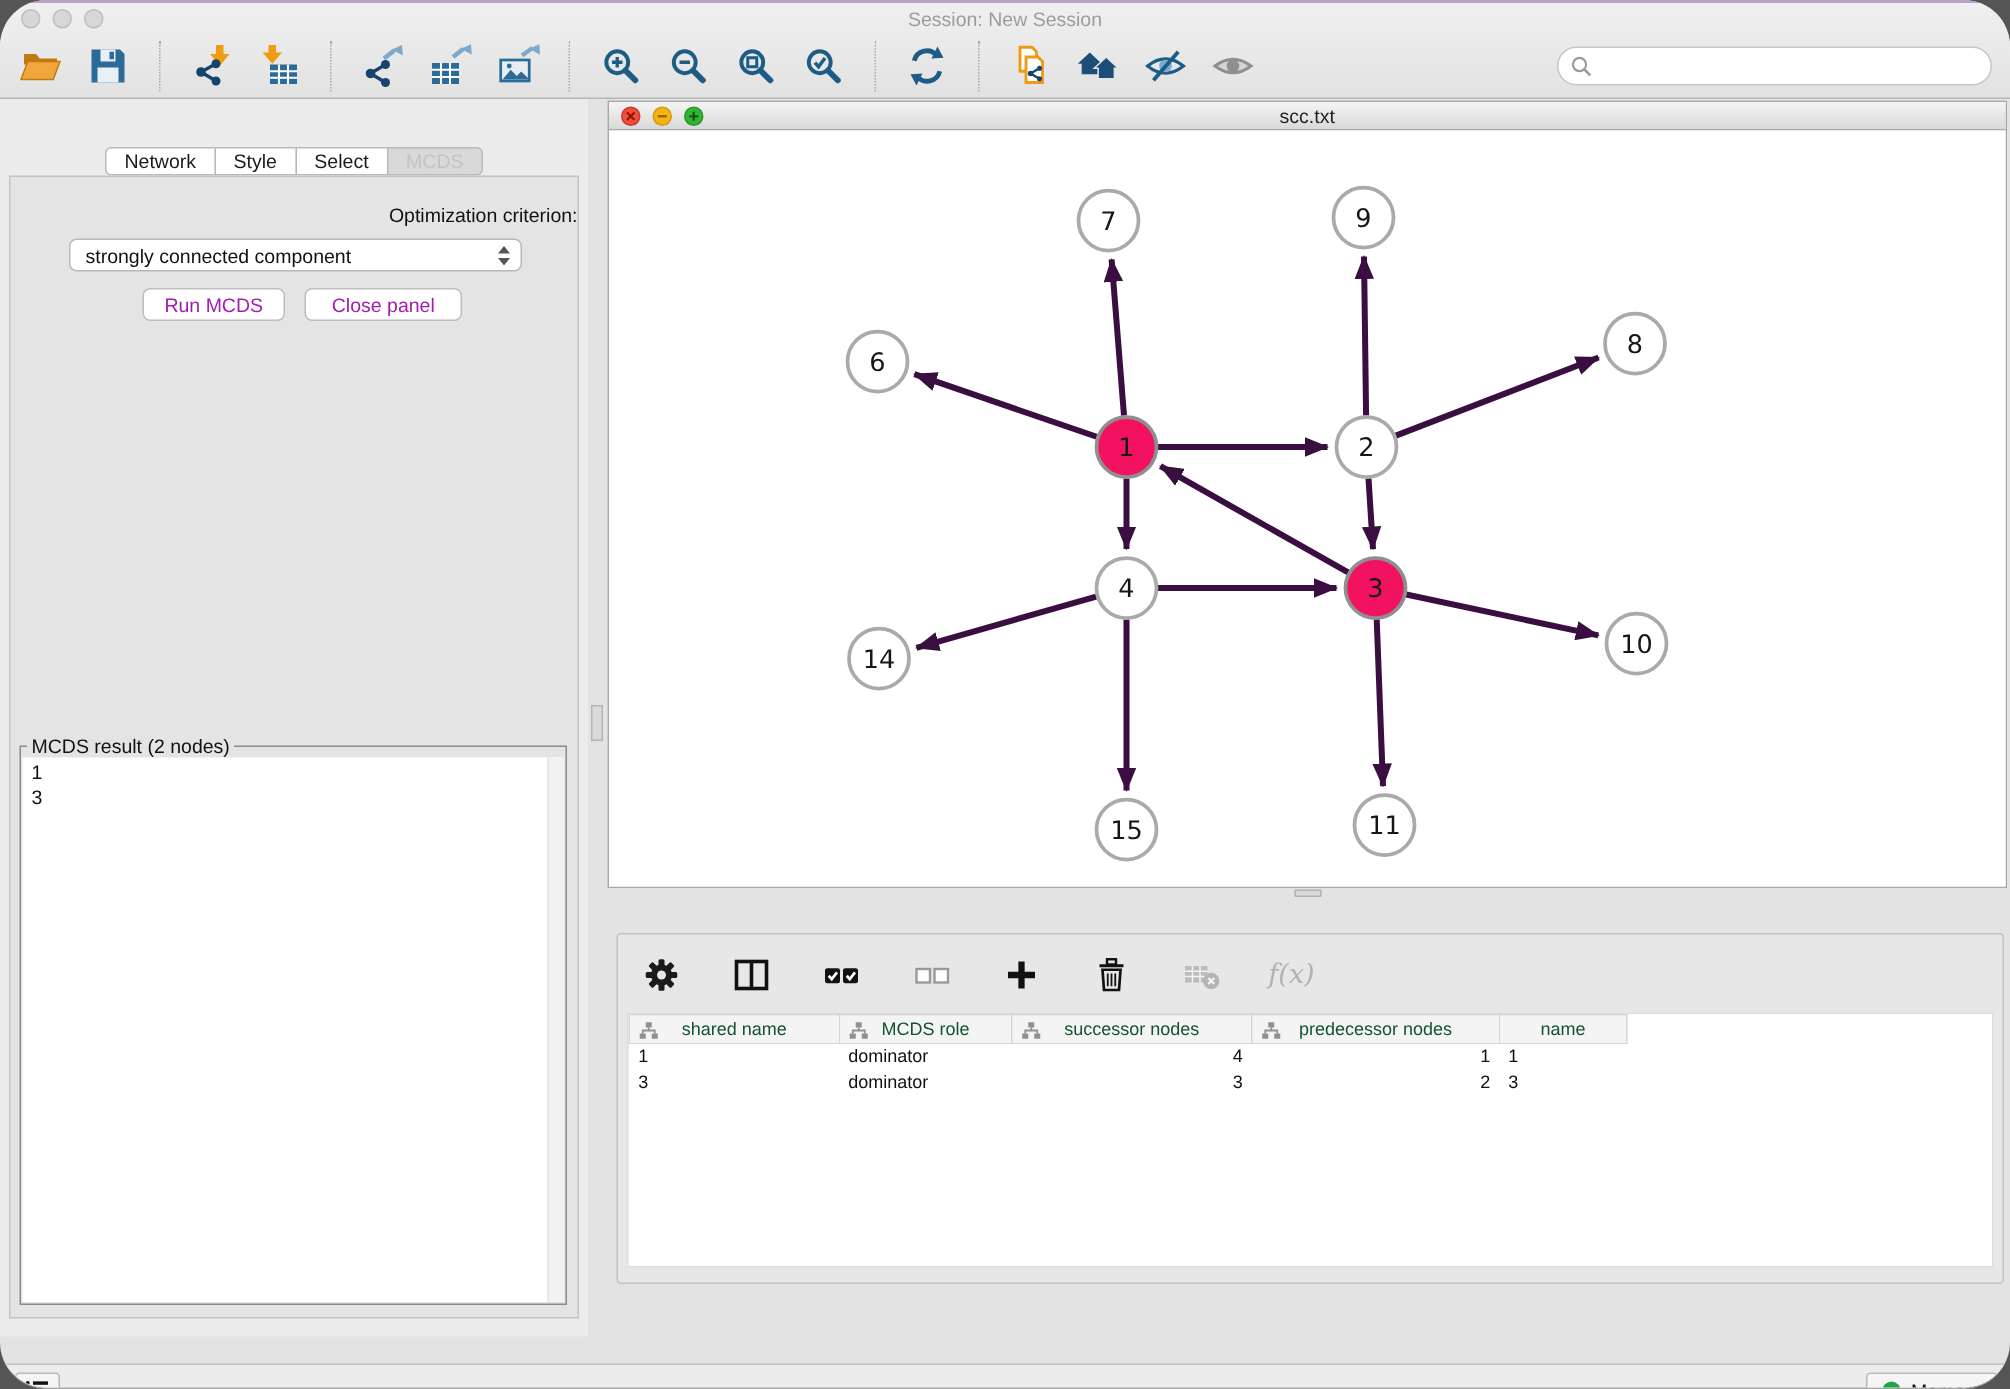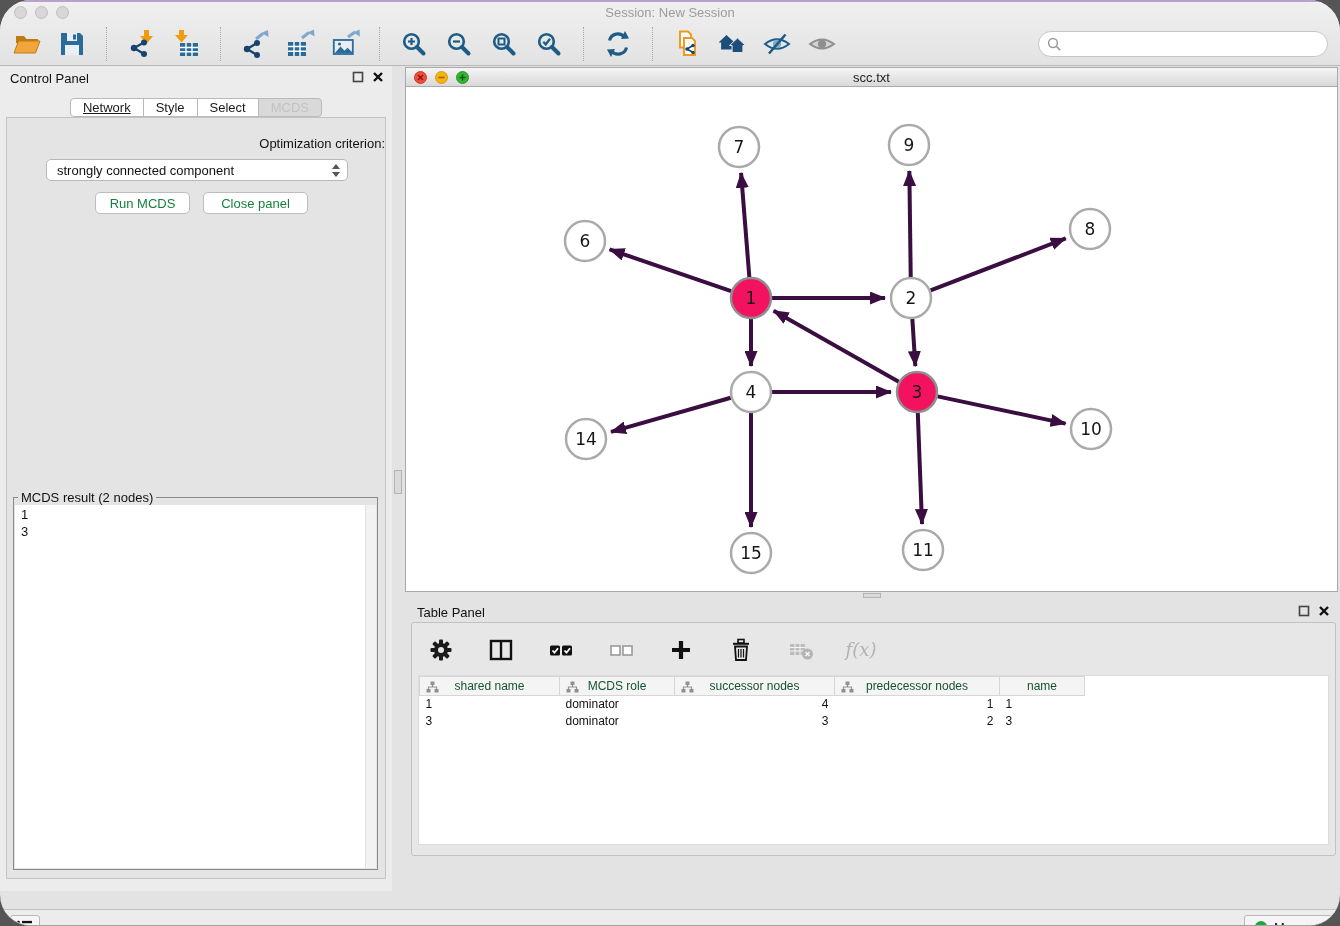--- a/index.html
+++ b/index.html
@@ -30,37 +30,37 @@
   .main{position:absolute;top:66px;left:0;right:0;bottom:34px;background:#e3e3e3;}
 
   
   .cp{position:absolute;left:0;top:0;width:392px;height:100%;background:#ececec;}
   .panel-header{position:relative;height:24px;}
   .panel-header .ph-title{position:absolute;left:10px;top:5px;font-size:13px;color:#111;}
   .ph-icons{position:absolute;right:8px;top:5px;display:flex;gap:8px;align-items:center;}
   .cp-tabs{position:absolute;top:32px;left:0;right:0;display:flex;justify-content:center;}
   .seg{display:inline-flex;align-items:center;justify-content:center;height:19px;padding:0 12px;
        background:#fff;border:1px solid #b9b9b9;font-size:13px;color:#1a1a1a;margin-left:-1px;}
-  .seg:first-child{border-radius:4px 0 0 4px;margin-left:0;text-decoration:underline;}
+  .seg:first-child{border-radius:4px 0 0 4px;margin-left:0;}
   .seg:last-child{border-radius:0 4px 4px 0;}
   .seg.selected{background:#d9d9d9;color:#c3c3c3;}
   .cp-body{position:absolute;left:6px;right:6px;top:51px;bottom:12px;background:#e4e4e4;
            border:1px solid #c3c3c3;}
   .opt-label{position:absolute;top:18px;left:0;right:0;text-align:right;font-size:13px;color:#111;}
   .criterion{position:absolute;top:41px;left:39px;right:37px;height:22px;background:#fff;
              border:1px solid #b8b8b8;border-radius:5px;font-size:13px;color:#111;
              display:flex;align-items:center;padding:0 10px;}
   .stepper{position:absolute;right:5px;top:4px;width:12px;display:flex;flex-direction:column;
            align-items:center;gap:3px;}
   .stepper .up{width:0;height:0;border-left:4px solid transparent;border-right:4px solid transparent;
                border-bottom:5px solid #555;}
   .stepper .dn{width:0;height:0;border-left:4px solid transparent;border-right:4px solid transparent;
                border-top:5px solid #555;}
   .cp-btn{position:absolute;top:74px;height:22px;background:#fff;border:1px solid #bdbdbd;
-          border-radius:5px;font-size:13px;color:#15803d;display:flex;align-items:center;justify-content:center;}
+          border-radius:5px;font-size:13px;color:#a21caf;display:flex;align-items:center;justify-content:center;}
   .btn-run{left:88px;width:95px;}
   .btn-close{left:196px;width:105px;}
   fieldset.result{position:absolute;left:6px;right:7px;top:372px;bottom:8px;margin:0;padding:0;
           border:1px solid #8a8a8a;display:flex;flex-direction:row;background:transparent;}
   fieldset.result legend{font-size:13px;color:#111;margin-left:4px;padding:0 3px;}
   .result-white{flex:1;background:#fff;position:relative;margin:0 1px 1px 1px;overflow:hidden;}
   .result-text{font-size:13px;line-height:17px;padding:1px 6px;white-space:pre-line;color:#111;}
   .vstrip{position:absolute;top:0;right:0;bottom:0;width:11px;background:#f2f2f2;border-left:1px solid #e2e2e2;}
 
   
@@ -264,31 +264,20 @@
           <line x1="9.5" y1="9.5" x2="13.2" y2="13.2" stroke="#9b9b9b" stroke-width="1.7"></line>
         </svg>
         <input value="" style="">
       </div>
     </div>
   </div>
 
   <div class="main">
 
     <div class="cp">
-      <div class="panel-header">
-        <span class="ph-title">Control Panel</span>
-        <span class="ph-icons">
-          <svg width="12" height="12" viewBox="0 0 12 12">
-            <rect x="1.5" y="1.5" width="9" height="9" fill="none" stroke="#444" stroke-width="1.6"></rect>
-          </svg>
-          <svg width="12" height="12" viewBox="0 0 12 12">
-            <path d="M2 2 L10 10 M10 2 L2 10" stroke="#111" stroke-width="2.4"></path>
-          </svg>
-        </span>
-      </div>
 
       <div class="cp-tabs" id="cp-tabs">
         <span class="seg">
             <span>Network</span>
           </span>
         <span class="seg">
             <span>Style</span>
           </span>
         <span class="seg">
             <span>Select</span>
@@ -394,31 +383,20 @@
               <text x="517" y="469" text-anchor="middle" font-size="17" fill="#161616">11</text>
             </svg>
         </div>
       </div>
 
       <div class="hdiv">
         <div class="hhandle"></div>
       </div>
 
       <div class="tp">
-        <div class="panel-header">
-          <span class="ph-title" style="left:12px">Table Panel</span>
-          <span class="ph-icons">
-            <svg width="12" height="12" viewBox="0 0 12 12">
-              <rect x="1.5" y="1.5" width="9" height="9" fill="none" stroke="#444" stroke-width="1.6"></rect>
-            </svg>
-            <svg width="12" height="12" viewBox="0 0 12 12">
-              <path d="M2 2 L10 10 M10 2 L2 10" stroke="#111" stroke-width="2.4"></path>
-            </svg>
-          </span>
-        </div>
 
         <div class="tp-container">
           <div class="tp-toolbar">
             <span class="ti">
               <svg width="26" height="26" viewBox="0 0 26 26">
                 <g fill="#1b1b1b">
                   <rect x="11" y="2.5" width="4" height="21" rx="1"></rect>
                   <rect x="11" y="2.5" width="4" height="21" rx="1" transform="rotate(45 13 13)"></rect>
                   <rect x="11" y="2.5" width="4" height="21" rx="1" transform="rotate(90 13 13)"></rect>
                   <rect x="11" y="2.5" width="4" height="21" rx="1" transform="rotate(135 13 13)"></rect>

